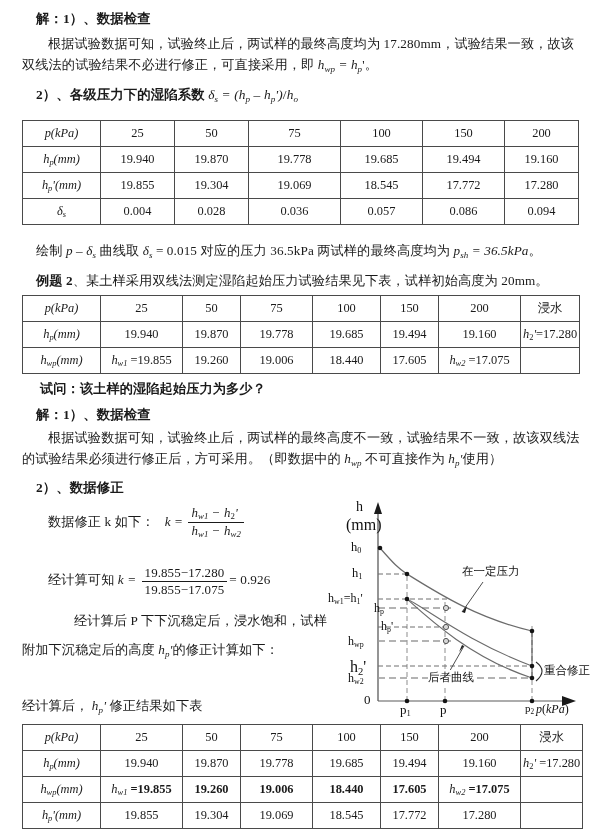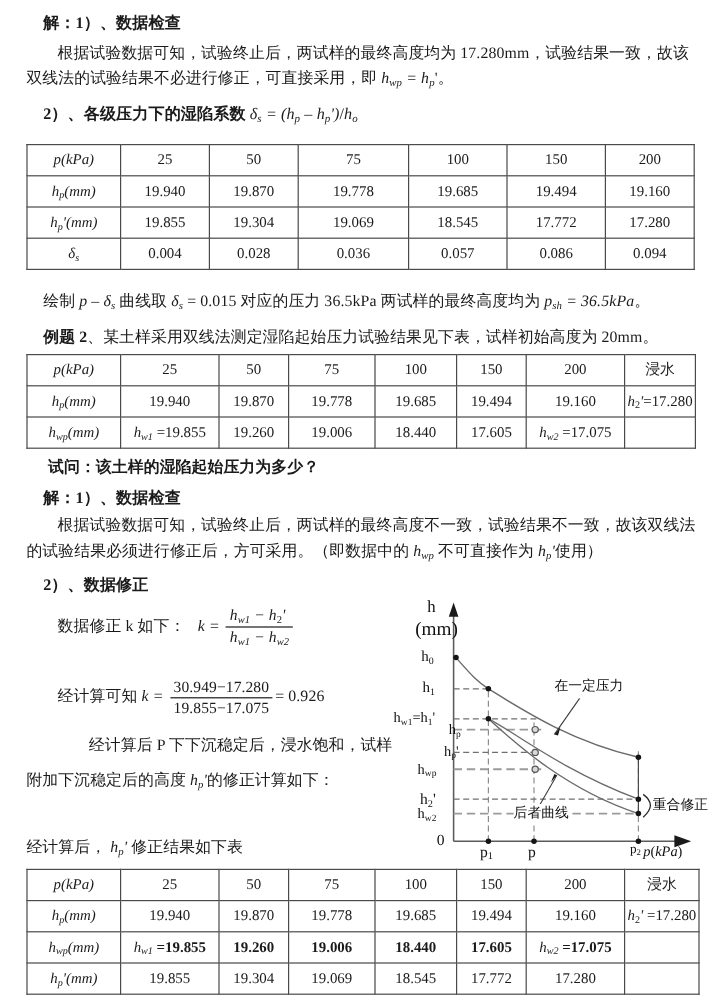--- a/index.html
+++ b/index.html
@@ -225,21 +225,21 @@
           <span class="num"><i>h</i><span class="sub">w1</span> − <i>h</i><span class="subn">2</span>'</span>
           <span class="den"><i>h</i><span class="sub">w1</span> − <i>h</i><span class="sub">w2</span></span>
         </span>
       </span>
     </p>
   </div>
 
   <div class="abs" style="left:48px; top:565px; width:310px;">
     <p class="para"><span>经计算可知</span><span class="mi"> <i>k</i> =
       <span class="frac">
-        <span class="num" style="font-style:normal">30.949−17.280</span>
+        <span class="num" style="font-style:normal">19.855−17.280</span>
         <span class="den" style="font-style:normal">19.855−17.075</span>
       </span><span style="font-style:normal">= 0.926</span></span></p>
   </div>
 
   <div class="abs" style="left:22px; top:610px; width:320px;">
     <p class="para indent2">经计算后 P 下下沉稳定后，浸水饱和，试样</p>
     <p class="para" style="margin-top:8px;"><span>附加下沉稳定后的高度</span><span class="mi"> <i>h</i><span class="sub">p</span>'</span><span>的修正计算如下：</span></p>
   </div>
 
 
@@ -298,23 +298,23 @@
 
     <span class="clab" style="left:20px; top:3px; font-size:14px; font-family:'Liberation Serif',serif;">h</span>
     <span class="clab" style="left:10px; top:20px; font-size:16px;">(mm)</span>
     <span class="clab" style="left:200px; top:206px; font-size:12px;"><i>p</i>(<i>kPa</i>)</span>
     <span class="clab" style="left:28px; top:196px; font-size:13px;">0</span>
 
     <span class="clab" style="left:15px; top:44px; font-size:12.5px;">h<span class="csub">0</span></span>
     <span class="clab" style="left:16px; top:70px; font-size:12.5px;">h<span class="csub">1</span></span>
     <span class="clab" style="left:-8px; top:95px; font-size:12px;">h<span class="csub">w1</span>=h<span class="csub">1</span>'</span>
     <span class="clab" style="left:14px; top:105px; font-size:12px;padding-left:24px;">h<span class="csub">p</span></span>
-    <span class="clab" style="left:14px; top:123px; font-size:12px;padding-left:20px;">h<span class="csub">p</span>'</span>
+    <span class="clab" style="left:25px; top:123px; font-size:12px;padding-left:20px;">h<span class="csub">p</span>'</span>
     <span class="clab" style="left:12px; top:138px; font-size:12px;">h<span class="csub">wp</span></span>
-    <span class="clab" style="left:14px; top:162px; font-size:13px;">h<span class="csub">2</span>'</span>
+    <span class="clab" style="left:14px; top:162px; font-size:16px;">h<span class="csub">2</span>'</span>
     <span class="clab" style="left:12px; top:175px; font-size:12px;">h<span class="csub">w2</span></span>
 
     <span class="clab" style="left:64px; top:206px; font-size:13px;">p<span class="csub">1</span></span>
     <span class="clab" style="left:104px; top:206px; font-size:13px;">p</span>
     <span class="clab" style="left:189px; top:206px; font-size:11px;">p<span class="csub">2</span></span>
 
     <span class="clab" style="left:126px; top:68px; font-size:11.5px;">在一定压力</span>
     <span class="clab" style="left:92px; top:174px; font-size:11.5px; background:#fff;">后者曲线</span>
     <span class="clab" style="left:208px; top:167px; font-size:11.5px;">重合修正</span>
   </div>

